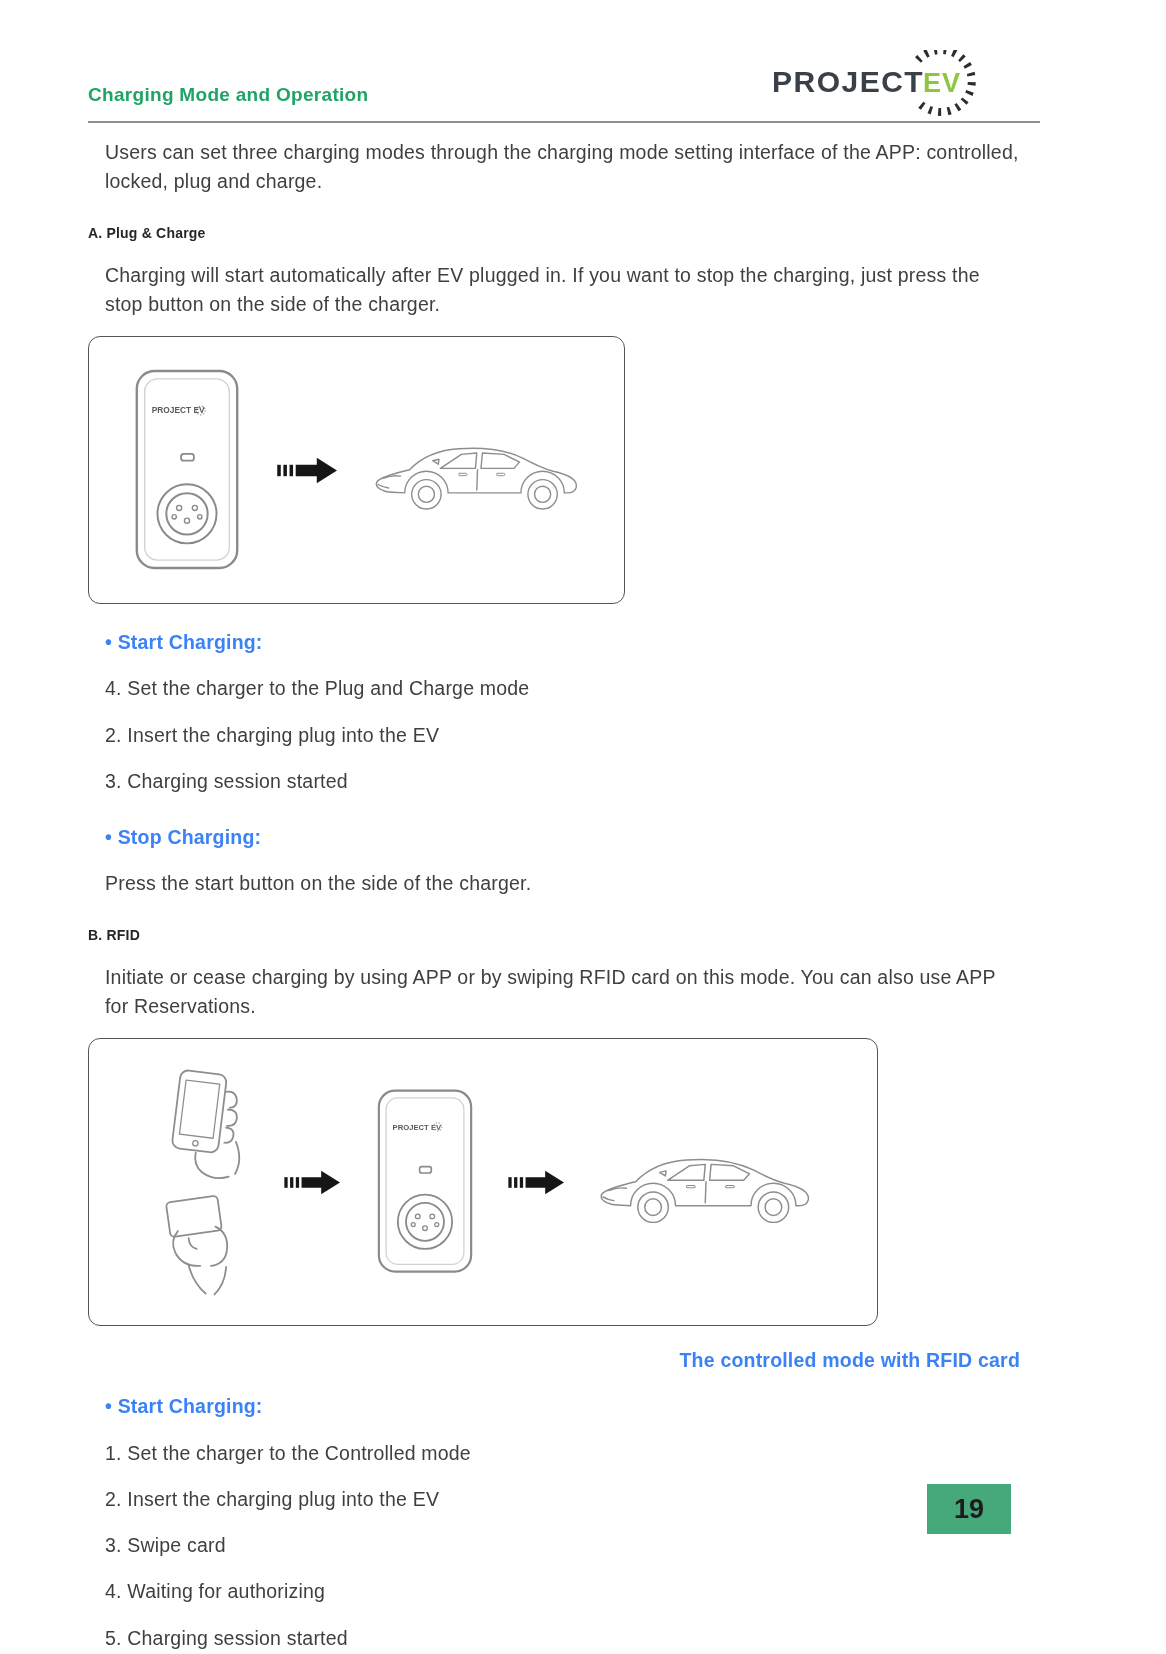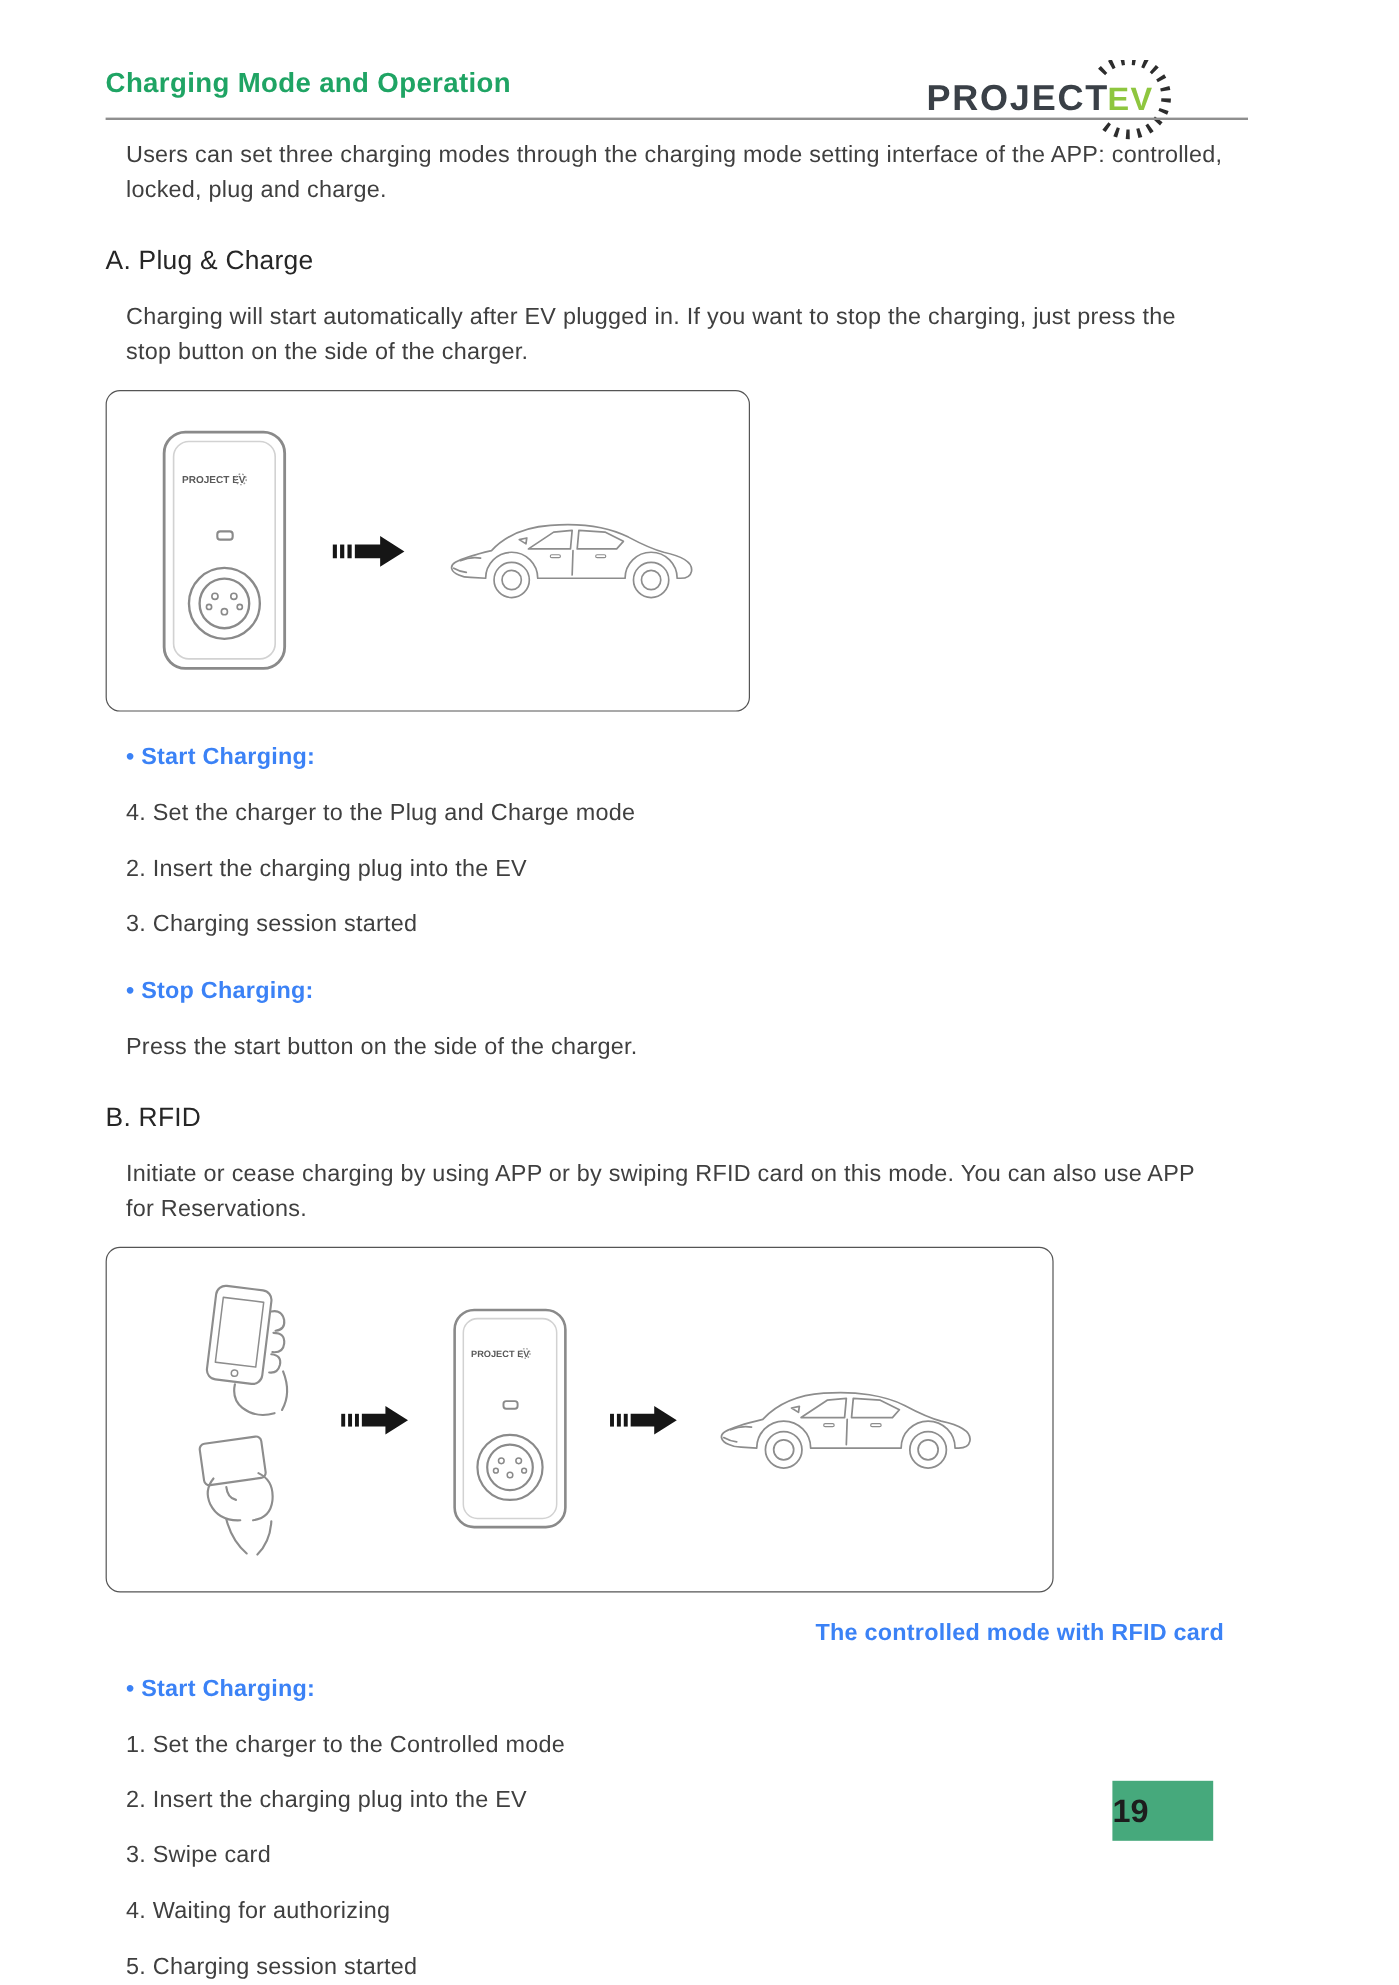--- a/index.html
+++ b/index.html
@@ -1,34 +1,34 @@
 <!DOCTYPE html>
 <html><head>
 <meta charset="utf-8">
 <style>
   *{box-sizing:border-box;}
   html,body{margin:0;padding:0;background:#ffffff;}
   .page{position:relative;width:1080px;height:1654px;background:#fff;
         font-family:"Liberation Sans","DejaVu Sans",sans-serif;color:#3f3f3f;overflow:hidden;}
   .content{position:absolute;left:88px;top:0;width:952px;}
   .brand-logo{position:absolute;top:50px;right:96px;}
-  .page-title{margin:56px 0 0 0;font-size:23px;font-weight:700;color:#1fa464;letter-spacing:.3px;}
+  .page-title{margin:84px 0 0 0;font-size:19px;font-weight:700;color:#1fa464;letter-spacing:.3px;}
   .rule{height:0;border:none;border-top:2px solid #8f8f8f;margin:15px 0 0 0;width:100%;}
   .para{font-size:19.5px;line-height:1.5;margin:17px;max-width:915px;letter-spacing:.2px;}
   .bold{font-weight:700;color:#3b82f6;}
   .intro{margin-top:15px;}
-  .sec-head{margin:26px 0 0 0;font-size:22px;line-height:1.5;font-weight:400;color:#262626;letter-spacing:.2px;}
+  .sec-head{margin:26px 0 0 0;font-size:14px;line-height:1.5;font-weight:700;color:#262626;letter-spacing:.2px;}
   .figure{border:1.6px solid #555;border-radius:12px;display:flex;align-items:center;justify-content:center;background:#fff;}
   .figure-a{margin-top:13px;width:537px;height:268px;padding:0 28px;gap:26px;}
   .figure-b{margin-top:12px;width:790px;height:288px;padding:0 38px;gap:24px;}
   .mt-lg{margin-top:24px;}
   .mt-xl{margin-top:27px;}
   .mt-md{margin-top:20px;text-align:right;}
   .badge{position:absolute;right:69px;bottom:120px;width:84px;height:50px;background:#46a97c;
-         display:flex;align-items:center;font-size:27px;font-weight:600;color:#1d1d1d;}
+         display:flex;align-items:center;justify-content:center;font-size:27px;font-weight:600;color:#1d1d1d;}
   svg{display:block;}
 </style>
 </head>
 <body>
 
 <svg width="0" height="0" style="position:absolute" aria-hidden="true">
  <defs>
   <g id="arrow-sym" fill="#161616">
     <rect x="0" y="10" width="4" height="13"></rect>
     <rect x="7" y="10" width="4" height="13"></rect>

